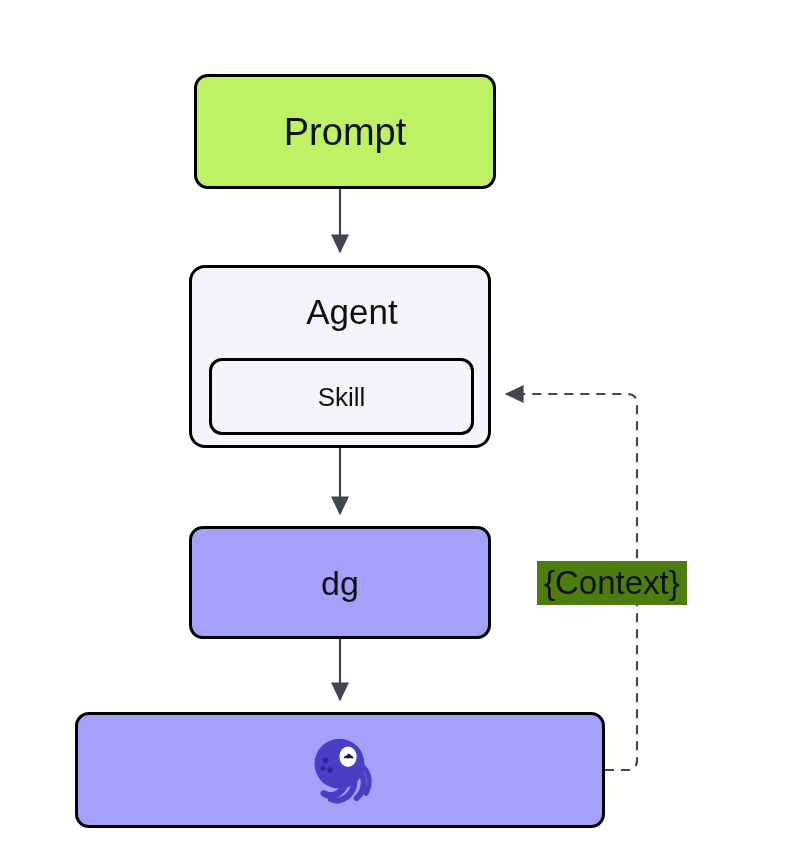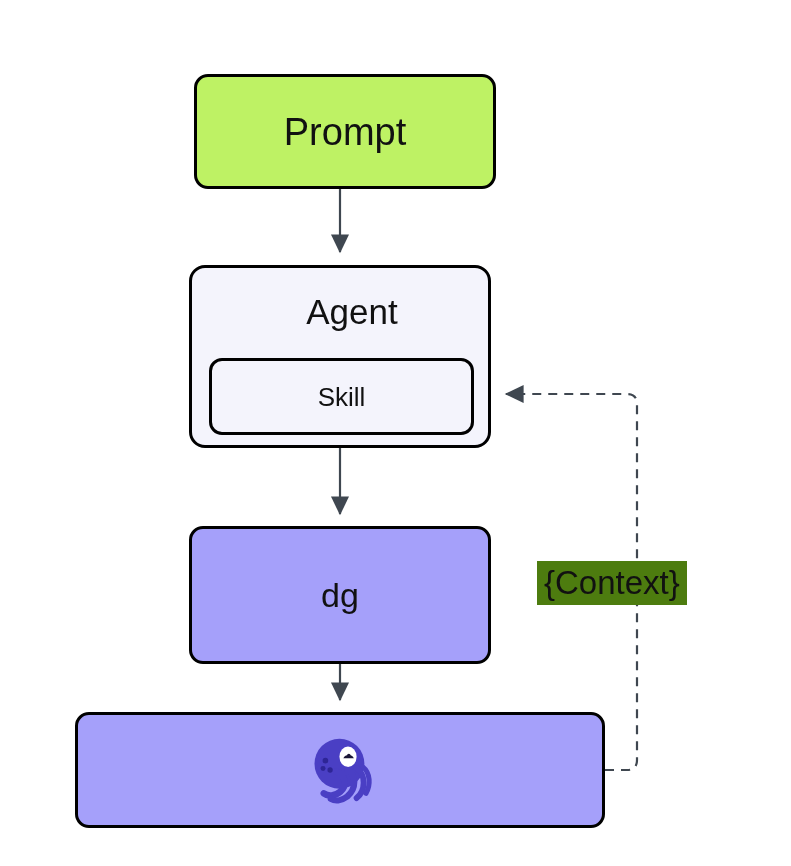--- a/index.html
+++ b/index.html
@@ -88,21 +88,21 @@
     align-items: center;
     justify-content: center;
   }
   #node-skill .node-label { font-size: 26px; }
 
   
   #node-dg {
     left: 189px;
     top: 526px;
     width: 302px;
-    height: 138px;
+    height: 113px;
     background: #a5a0fa;
   }
   #node-dg .node-label { font-size: 34px; }
 
   
   #node-logo {
     left: 75px;
     top: 712px;
     width: 530px;
     height: 116px;

